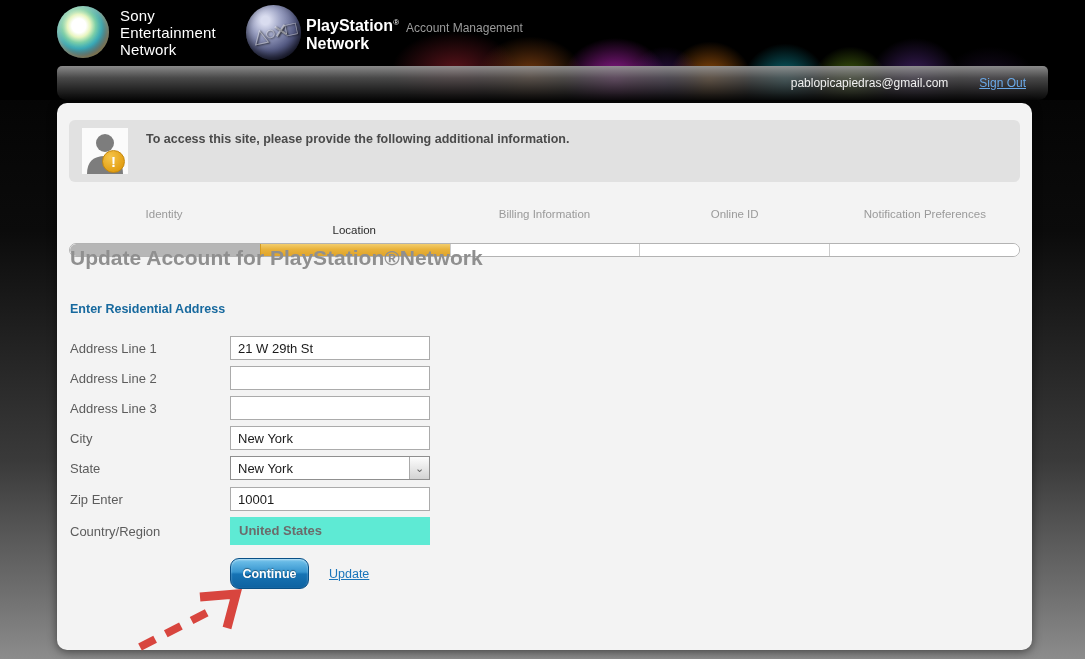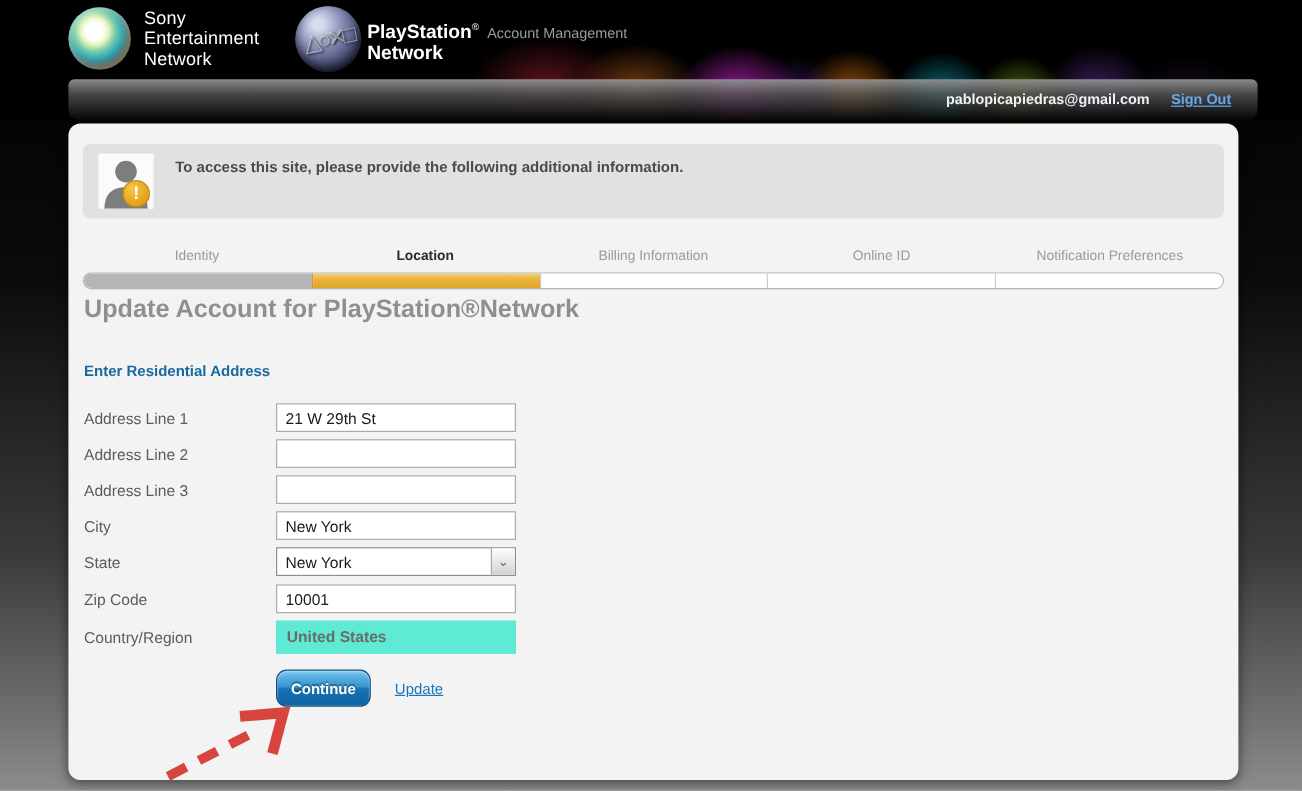--- a/index.html
+++ b/index.html
@@ -49,21 +49,21 @@
   .psn-text { position: absolute; left: 306px; top: 14px; color: #fff; font-weight: bold; font-size: 16px; line-height: 18px; }
   .psn-text sup { font-size: 8px; font-weight: normal; }
   .acct-mgmt { position: absolute; left: 406px; top: 21px; color: #9b9b9b; font-size: 12px; }
 
   
   .account-bar {
     position: absolute; left: 57px; top: 66px; width: 991px; height: 34px;
     background: linear-gradient(180deg, rgba(150,150,150,.92) 0%, rgba(85,85,85,.85) 35%, rgba(35,35,35,.88) 75%, rgba(8,8,8,.95) 100%);
     border-radius: 5px 5px 9px 9px;
     display: flex; align-items: center; justify-content: flex-end;
-    padding-right: 22px; gap: 18px; font-weight: bold;
+    padding-right: 22px; gap: 31px;
   }
   .account-email { color: #f0f0f0; font-size: 12px; }
   .sign-out { color: #6aa9e8; font-size: 12px; text-decoration: underline; cursor: pointer; }
 
   
   .panel {
     position: absolute; left: 57px; top: 103px; width: 975px; height: 547px;
     background: #f3f3f3; border-radius: 10px;
     box-shadow: 0 2px 10px rgba(0,0,0,.5);
   }
@@ -81,21 +81,21 @@
     background: radial-gradient(circle at 35% 30%, #f6c54a, #e29e12 75%);
     border: 1px solid #c4880e;
     color: #fff; font-weight: bold; font-size: 15px; text-align: center; line-height: 21px;
   }
   .notice-text { position: absolute; left: 77px; top: 12px; font-size: 12.5px; font-weight: bold; color: #4a4a4a; }
 
   
   .steps { position: absolute; left: 12px; top: 105px; width: 951px; }
   .step-labels { display: flex; }
   .step-labels .lbl { width: 20%; text-align: center; font-size: 11.5px; color: #9a9a9a; }
-  .step-labels .lbl.current { color: #2b2b2b; font-weight: bold; }
+  .step-labels .lbl.current { color: #2b2b2b; font-weight: normal; margin-top: 16px; }
   .step-bar {
     margin-top: 7px; height: 14px; border: 1px solid #b3b3b3; border-radius: 8px;
     background: #fff; display: flex; overflow: hidden;
   }
   .seg { width: 20%; height: 100%; }
   .seg.completed { background: #b6b6b6; border-radius: 8px 0 0 8px; }
   .seg.current { background: linear-gradient(180deg, #f2cd6d 0%, #e9b23b 45%, #e0a42a 100%); border-left: 1px solid #d49b22; }
   .seg.upcoming { background: #fff; border-left: 1px solid #ccc; }
 
   
@@ -217,21 +217,21 @@
       <input class="text-input" type="text" value="New York" style="">
     </div>
     <div class="form-row">
       <div class="form-label">State</div>
       <div class="select-box">
         <span class="select-value">New York</span>
         <span class="select-arrow">⌄</span>
       </div>
     </div>
     <div class="form-row tall">
-      <div class="form-label">Zip Code</div>
+      <div class="form-label">Zip Enter</div>
       <input class="text-input" type="text" value="10001" style="">
     </div>
     <div class="form-row tall">
       <div class="form-label">Country/Region</div>
       <div class="readonly-box">United States</div>
     </div>
   </div>
 
   <div class="actions">
     <button class="continue-btn">Continue</button>

